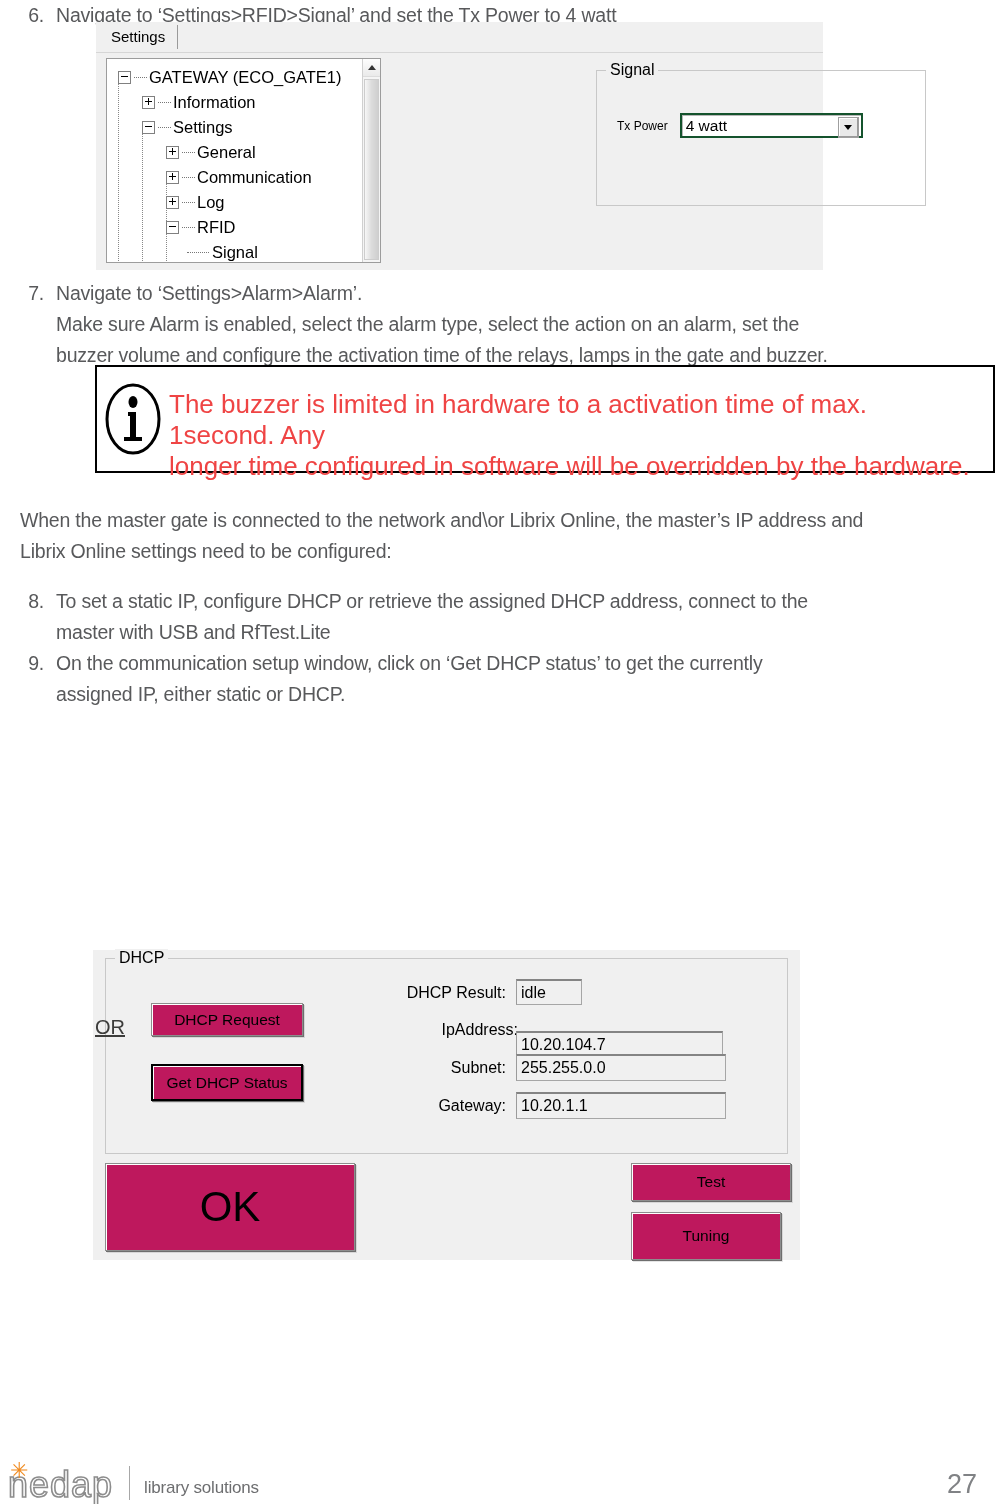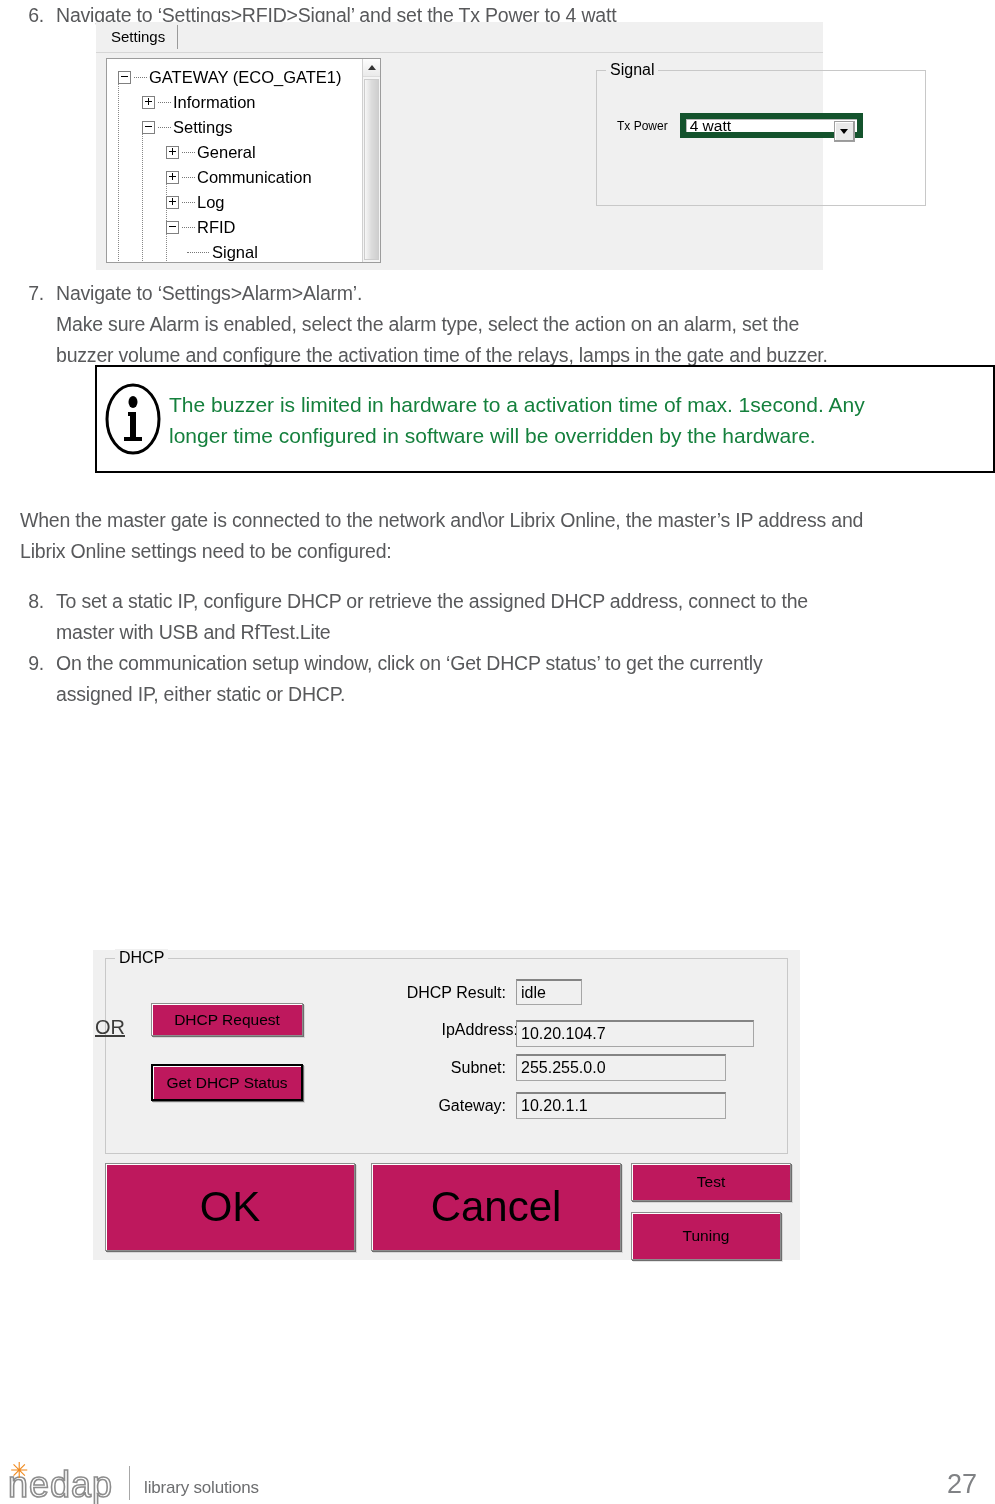--- a/index.html
+++ b/index.html
@@ -205,21 +205,21 @@
   .field-row {
     position: absolute;
     display: flex;
     align-items: center;
   }
   .fld-label { font-size: 12px; color: #000; margin-right: 12px; }
 
   .combo {
     width: 183px;
     height: 25px;
-    border: 6px solid #14532d;
+    border: 2px solid #14532d;
     background: #fff;
     display: flex;
     align-items: center;
     box-sizing: border-box;
     position: relative;
     box-shadow: inset 1px 1px 0 #b7b7b7;
   }
   .combo .cval {
     font-size: 15.5px;
     padding-left: 4px;
@@ -254,23 +254,23 @@
   .info-ico {
     flex: 0 0 72px;
     display: flex;
     align-items: center;
     justify-content: center;
     height: 104px;
   }
   .info-txt {
     flex: 1 1 auto;
     padding: 22px 20px 0 0;
-    font-size: 21px;
+    font-size: 26px;
     line-height: 31px;
-    color: #15803d;
+    color: #ef4444;
   }
 
   
   #dhcp-shot {
     background: #f0f0f0;
     position: relative;
   }
   #dhcp-group {
     left: 12px;
     top: 8px;
@@ -507,32 +507,31 @@
     <div class="gb-title">DHCP</div>
 
     <div class="winbtn" style="position:absolute; left:45px; top:44px; width:152px; height:33px;">DHCP Request</div>
 
     <div class="winbtn default" style="position:absolute; left:45px; top:105px; width:152px; height:37px;">Get DHCP Status</div>
 
     <div class="rlabel" style="left:260px; top:25px; width:140px;">DHCP Result:</div>
     <div class="textbox" style="position:absolute; left:410px; top:20px; width:66px; height:26px;">idle</div>
 
     <div class="rlabel" style="left:272px; top:62px; width:140px;">IpAddress:</div>
-    <div class="textbox" style="position:absolute; left:410px; top:61px; width:238px; height:27px;">10.20.104.7</div>
+    <div class="textbox" style="position:absolute; left:410px; top:72px; width:207px; height:27px;">10.20.104.7</div>
 
     <div class="rlabel" style="left:260px; top:100px; width:140px;">Subnet:</div>
     <div class="textbox" style="position:absolute; left:410px; top:95px; width:210px; height:27px;">255.255.0.0</div>
 
     <div class="rlabel" style="left:260px; top:138px; width:140px;">Gateway:</div>
     <div class="textbox" style="position:absolute; left:410px; top:133px; width:210px; height:27px;">10.20.1.1</div>
   </div>
 
   <div class="winbtn" style="position:absolute; left:12px; top:213px; width:250px; height:88px; font-size:42px;">OK</div>
 
-  <div class="winbtn" style="position:absolute; left:278px; top:213px; width:250px; height:88px; font-size:42px;">Cancel</div>
 
   <div class="winbtn" style="position:absolute; left:538px; top:213px; width:160px; height:38px;">Test</div>
 
   <div class="winbtn" style="position:absolute; left:538px; top:262px; width:150px; height:48px;">Tuning</div>
 </div>
 
 <div class="abs" id="or-text">OR</div>
 
 <div class="abs" id="footer">
   <div class="logo-wrap">

